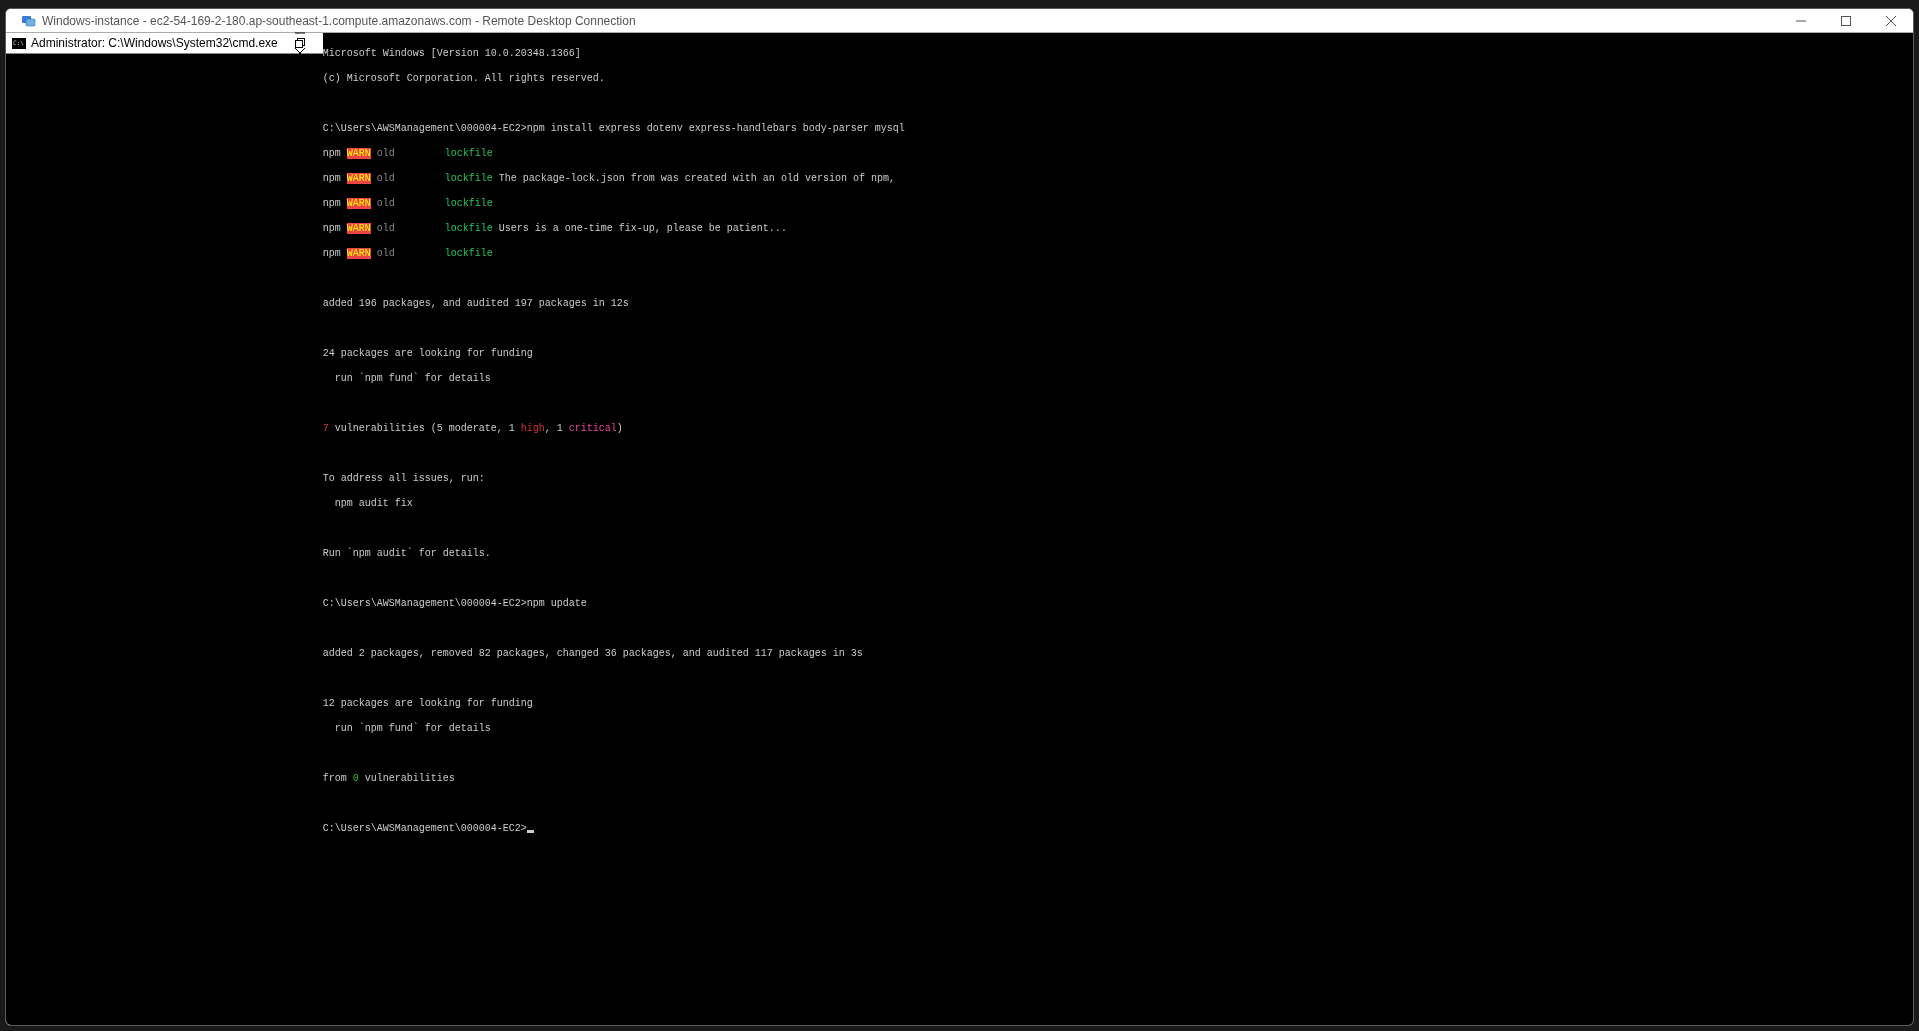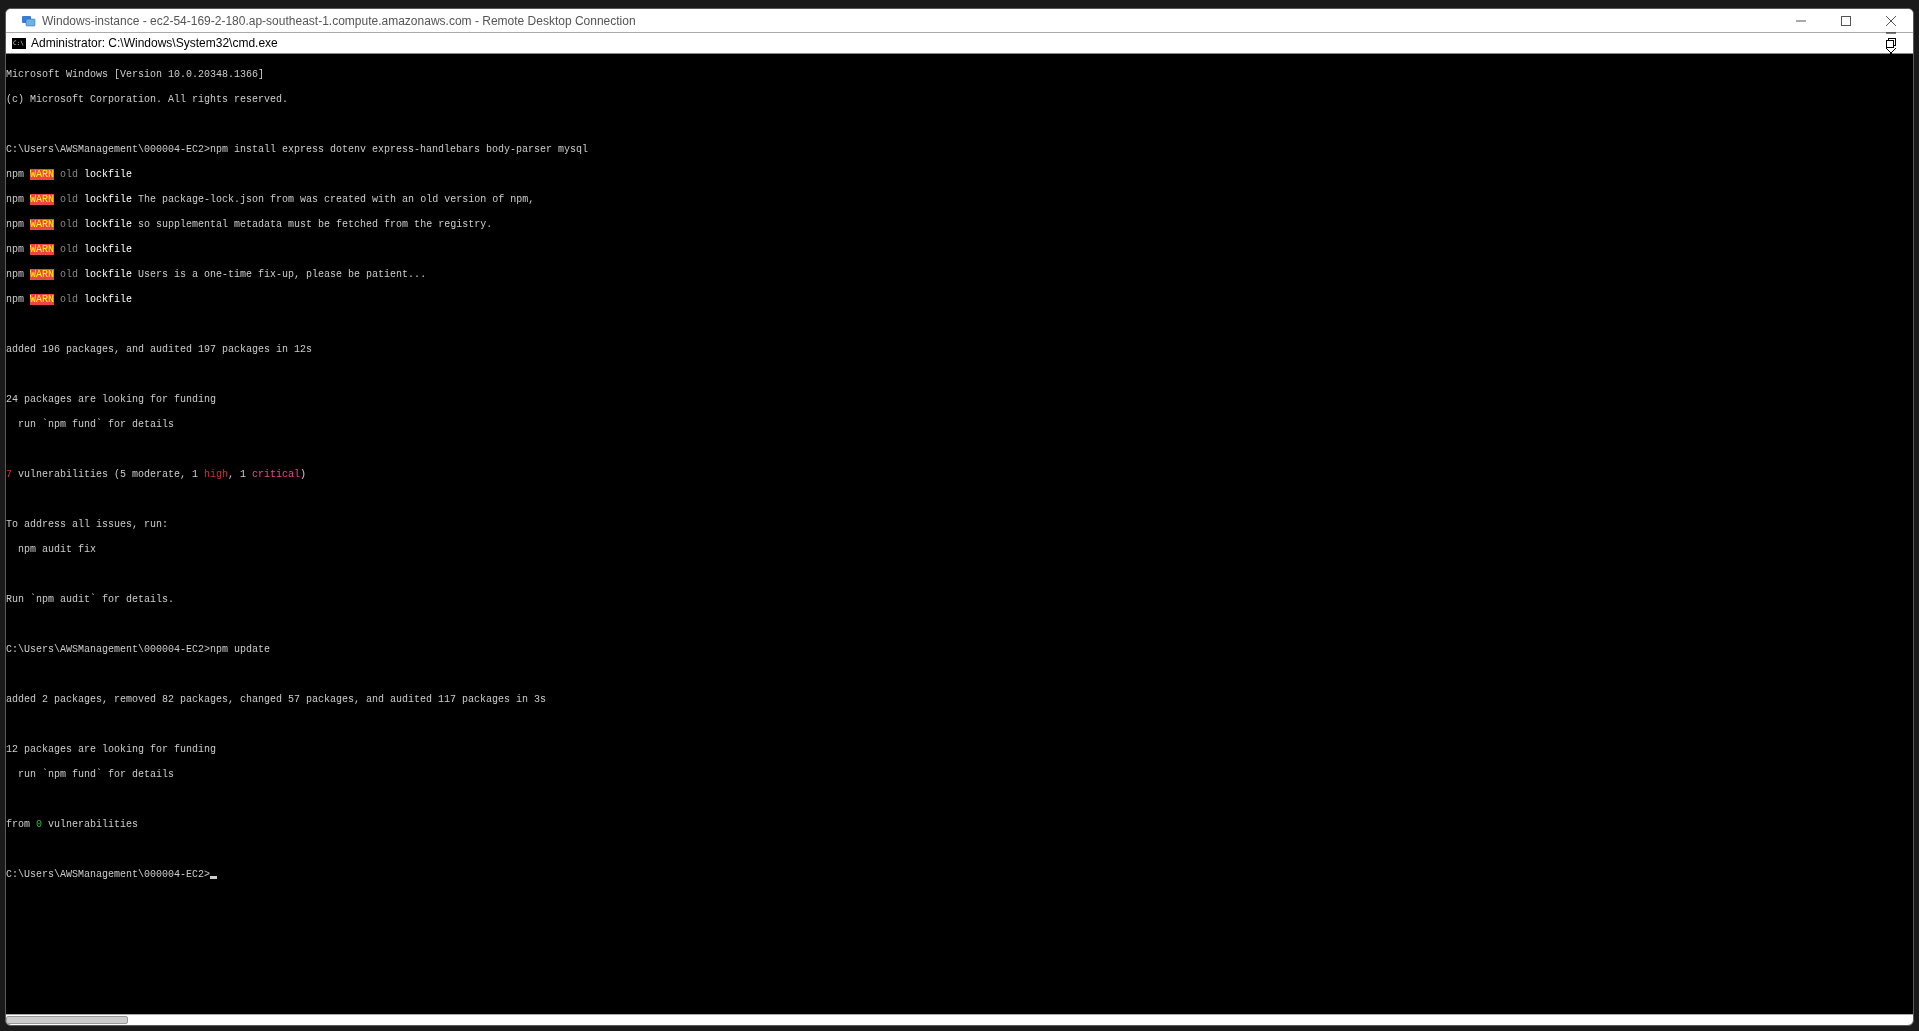--- a/index.html
+++ b/index.html
@@ -53,21 +53,21 @@
     height: 100%;
     display: flex;
     align-items: center;
     justify-content: center;
     color: #555;
   }
   
   .cmd-window {
     flex: 1;
     display: flex;
-    flex-direction: column;
+    flex-direction: row;
     background: #000;
     border-top: 1px solid #aaa;
   }
   .cmd-titlebar {
     height: 20px;
     background: #fff;
     display: flex;
     align-items: center;
     padding-left: 6px;
     border-bottom: 1px solid #888;
@@ -107,21 +107,21 @@
     white-space: pre;
     overflow: hidden;
     position: relative;
   }
   .tline { min-height: 12.5px; }
   .warn-bg {
     background: #ef4444;
     color: #ffff00;
   }
   .warn-old { color: #888888; }
-  .warn-lock { color: #ffffff; }
+  .warn-lock { color: #22c55e; margin-left: 44px; }
   .red { color: #d03030; }
   .red-bright { color: #ec4899; }
   .green { color: #30c030; }
   .cursor {
     display: inline-block;
     width: 7px;
     height: 3px;
     background: #ccc;
     vertical-align: -2px;
   }
@@ -201,40 +201,39 @@
       </div>
     </div>
 
     <div class="terminal">
 <div class="tline">Microsoft Windows [Version 10.0.20348.1366]</div>
 <div class="tline">(c) Microsoft Corporation. All rights reserved.</div>
 <div class="tline"></div>
 <div class="tline"><span>C:\Users\AWSManagement\000004-EC2&gt;</span><span>npm install express dotenv express-handlebars body-parser mysql</span></div>
 <div class="tline"><span>npm </span><span class="warn-bg">WARN</span><span> </span><span class="warn-old">old </span><span class="warn-lock">lockfile</span></div>
 <div class="tline"><span>npm </span><span class="warn-bg">WARN</span><span> </span><span class="warn-old">old </span><span class="warn-lock">lockfile</span><span> The package-lock.json from was created with an old version of npm,</span></div>
-<div class="tline"><span>npm </span><span class="warn-bg">WARN</span><span> </span><span class="warn-old">old </span><span class="warn-lock">lockfile</span><span> so supplemental metadata must be fetched from the registry.</span></div>
 <div class="tline"><span>npm </span><span class="warn-bg">WARN</span><span> </span><span class="warn-old">old </span><span class="warn-lock">lockfile</span></div>
 <div class="tline"><span>npm </span><span class="warn-bg">WARN</span><span> </span><span class="warn-old">old </span><span class="warn-lock">lockfile</span><span> Users is a one-time fix-up, please be patient...</span></div>
 <div class="tline"><span>npm </span><span class="warn-bg">WARN</span><span> </span><span class="warn-old">old </span><span class="warn-lock">lockfile</span></div>
 <div class="tline"></div>
 <div class="tline">added 196 packages, and audited 197 packages in 12s</div>
 <div class="tline"></div>
 <div class="tline">24 packages are looking for funding</div>
 <div class="tline">  run `npm fund` for details</div>
 <div class="tline"></div>
 <div class="tline"><span class="red">7</span><span> vulnerabilities (5 moderate, 1 </span><span class="red">high</span><span>, 1 </span><span class="red-bright">critical</span><span>)</span></div>
 <div class="tline"></div>
 <div class="tline">To address all issues, run:</div>
 <div class="tline">  npm audit fix</div>
 <div class="tline"></div>
 <div class="tline">Run `npm audit` for details.</div>
 <div class="tline"></div>
 <div class="tline"><span>C:\Users\AWSManagement\000004-EC2&gt;</span><span>npm update</span></div>
 <div class="tline"></div>
-<div class="tline">added 2 packages, removed 82 packages, changed 57 packages, and audited 117 packages in 3s</div>
+<div class="tline">added 2 packages, removed 82 packages, changed 36 packages, and audited 117 packages in 3s</div>
 <div class="tline"></div>
 <div class="tline">12 packages are looking for funding</div>
 <div class="tline">  run `npm fund` for details</div>
 <div class="tline"></div>
 <div class="tline"><span>from </span><span class="green">0</span><span> vulnerabilities</span></div>
 <div class="tline"></div>
 <div class="tline"><span>C:\Users\AWSManagement\000004-EC2&gt;</span><span class="cursor"></span></div>
     </div>
 
     <div class="bottom-scroll">

